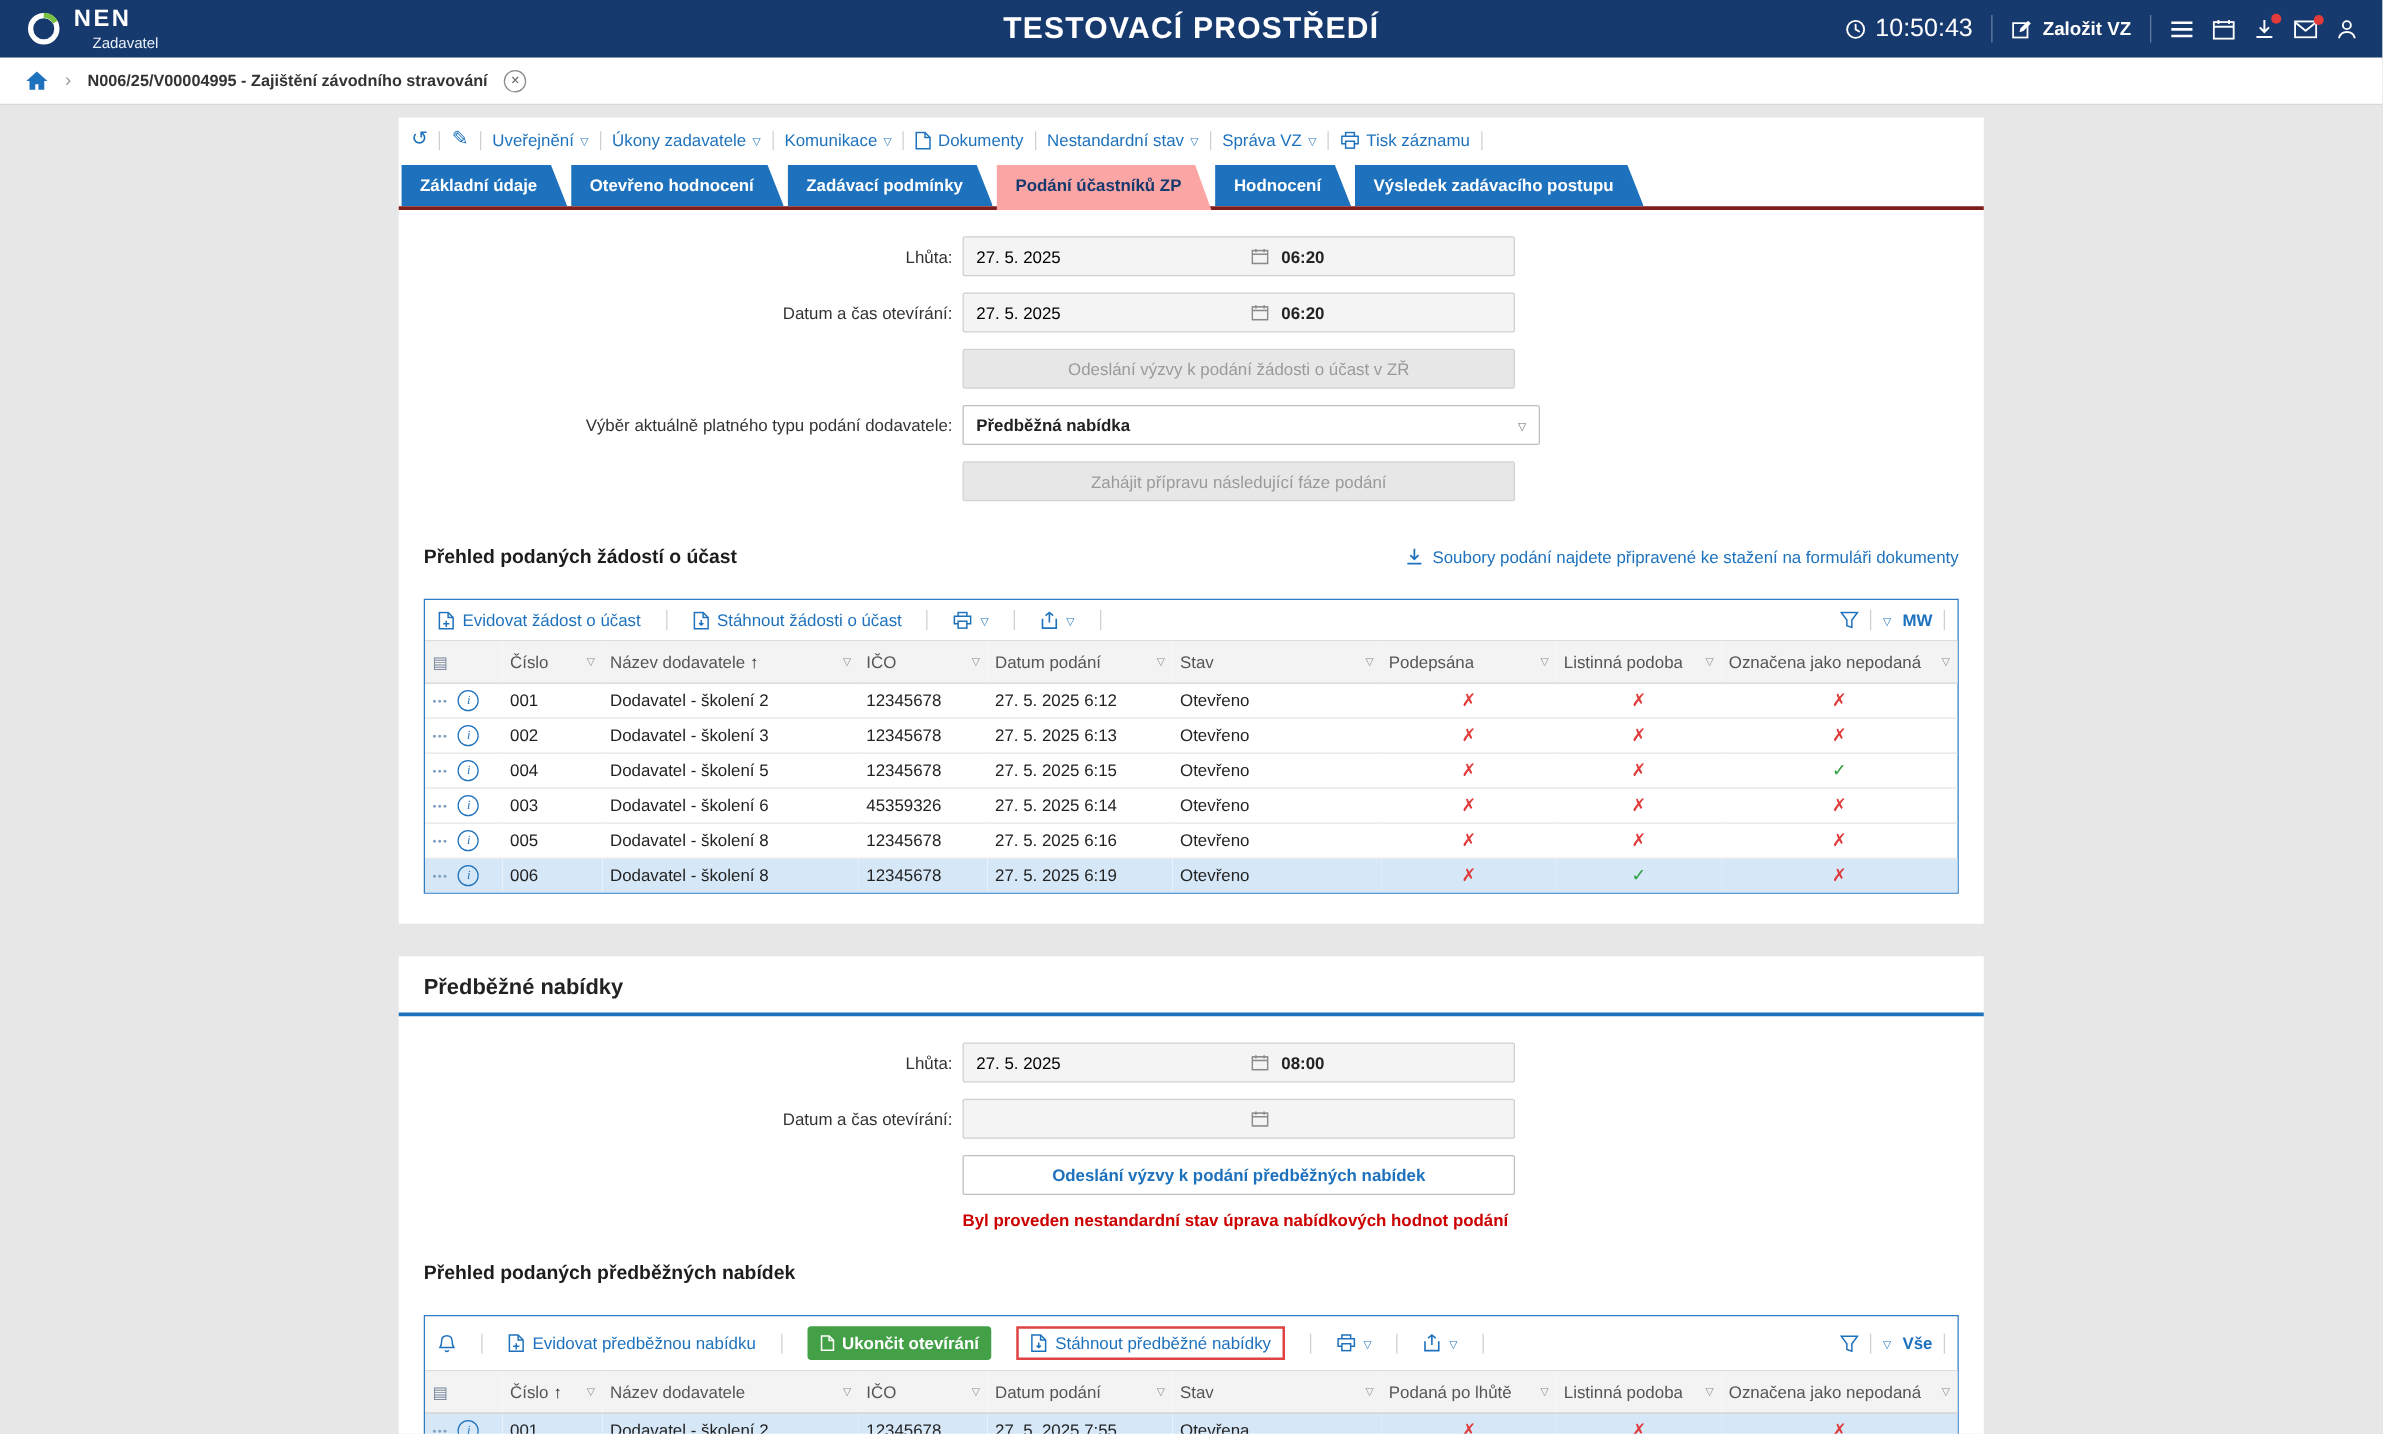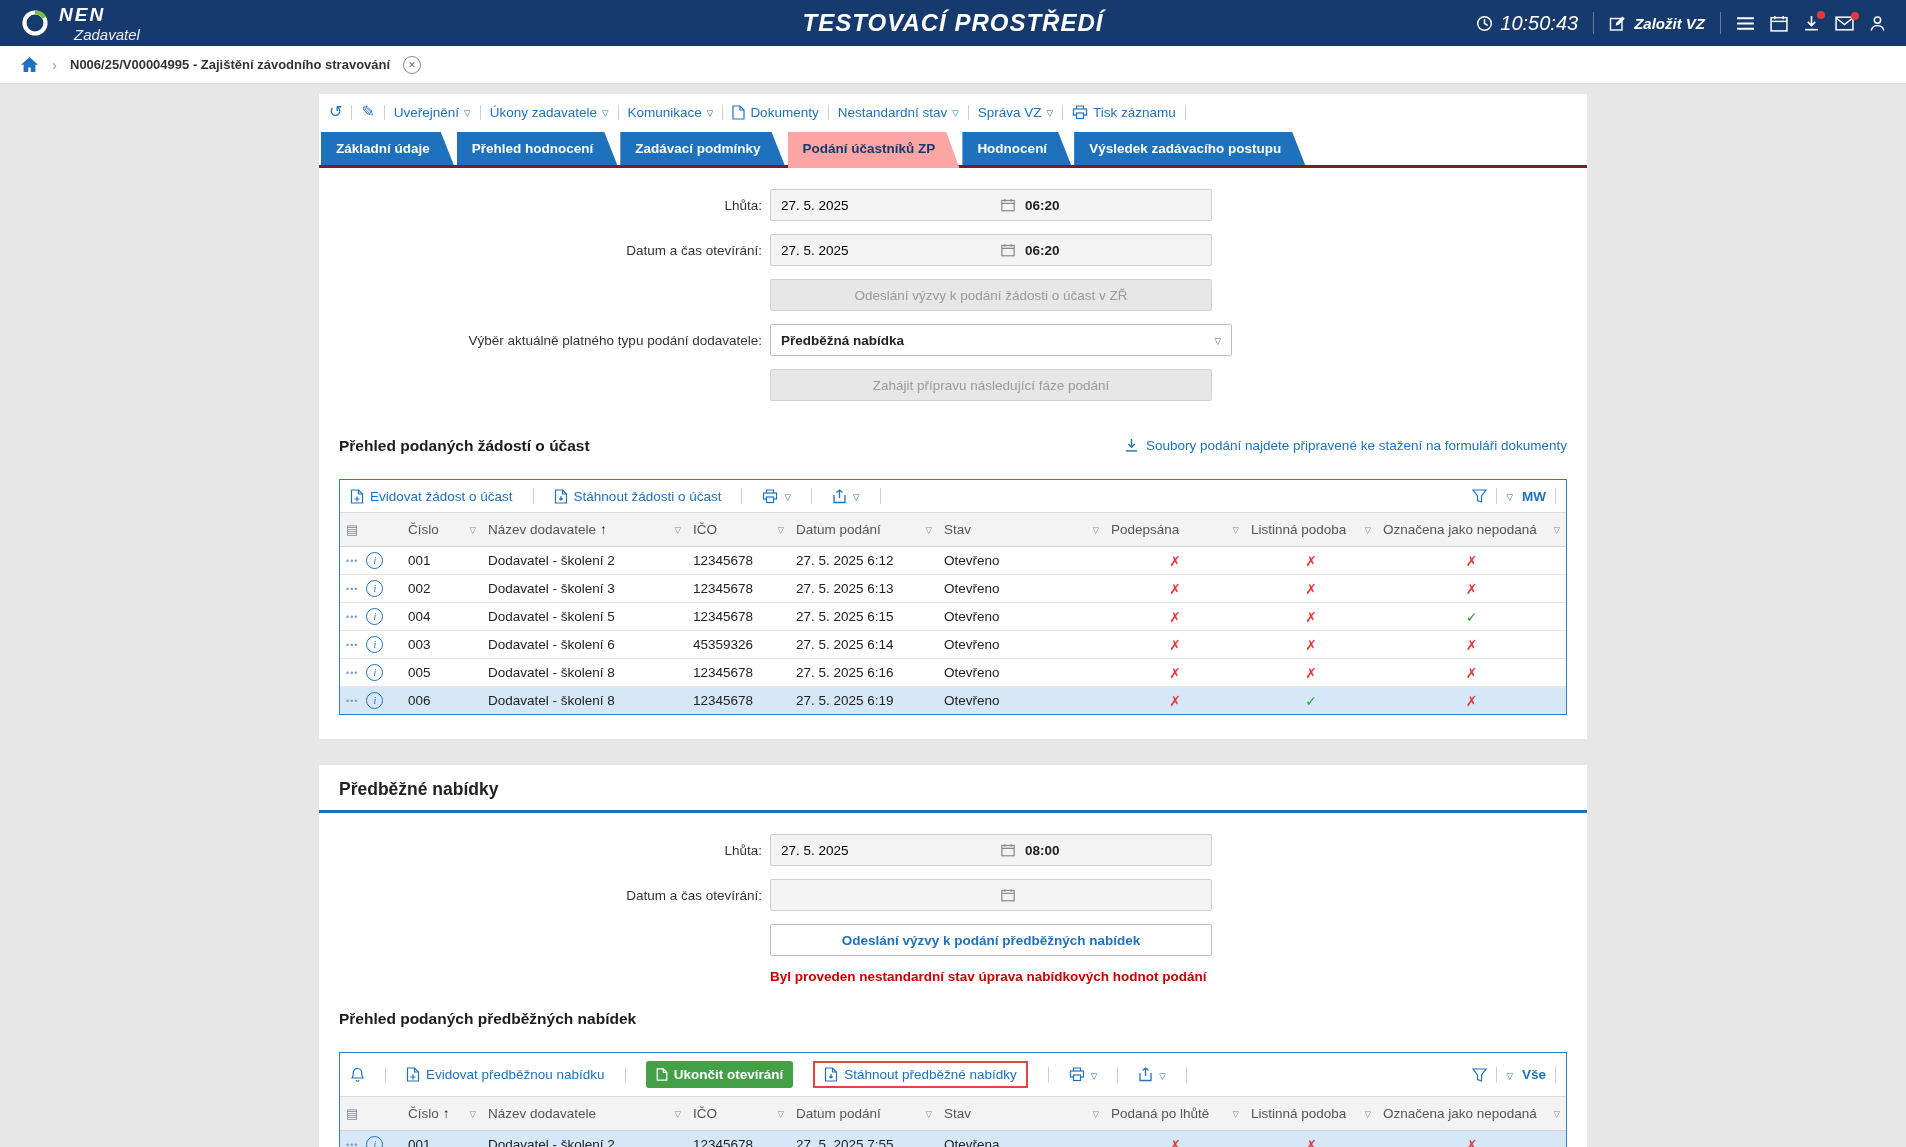--- a/index.html
+++ b/index.html
@@ -6,25 +6,25 @@
   body {
     width:1906px; height:1147px; overflow:hidden;
     background:#e7e7e7; color:#222;
     font-family:"Liberation Sans","DejaVu Sans",sans-serif;
     font-size:13.5px;
   }
   svg { display:block; }
 
   
   .topbar { position:relative; height:46px; background:#173a6e; color:#fff;
-            display:flex; align-items:center; padding:0 20px;font-style:italic; }
+            display:flex; align-items:center; padding:0 20px; }
   .brand { display:flex; align-items:center; gap:9px; cursor:pointer; }
   .brand-txt { display:flex; flex-direction:column; line-height:1; }
   .brand-nen { font-size:19px; font-weight:bold; letter-spacing:2px; }
-  .brand-sub { font-size:15px; margin:3px 0 0 15px; color:#e9eff7; }
+  .brand-sub { font-size:12px; margin:3px 0 0 15px; color:#e9eff7; }
   .env-title { position:absolute; left:50%; transform:translateX(-50%);
                font-size:24px; font-weight:bold; letter-spacing:1px; }
   .tb-right { margin-left:auto; display:flex; align-items:center; gap:15px; }
   .tb-time { display:flex; align-items:center; gap:7px; font-size:20px; }
   .tb-sep { width:1px; height:22px; background:rgba(255,255,255,.35); }
   .tb-newvz { display:flex; align-items:center; gap:8px; font-size:15px; font-weight:bold; cursor:pointer; }
   .tb-btn { position:relative; display:inline-flex; cursor:pointer; }
   .badge-dot { position:absolute; top:-4px; right:-5px; width:8px; height:8px;
                background:#e23b3b; border-radius:50%; }
 
@@ -266,21 +266,21 @@
               <rect x="4.5" y="8" width="7" height="5.5" fill="#fff" stroke="#1e72bd" stroke-width="1.2"></rect>
             </svg>
         </span>
         <span>Tisk záznamu</span>
       </span>
       <div class="mb-sep"></div>
     </div>
 
     <div class="tabs">
       <div class="tab">Základní údaje</div>
-      <div class="tab">Přehled hodnocení</div>
+      <div class="tab">Otevřeno hodnocení</div>
       <div class="tab">Zadávací podmínky</div>
       <div class="tab active">Podání účastníků ZP</div>
       <div class="tab">Hodnocení</div>
       <div class="tab">Výsledek zadávacího postupu</div>
     </div>
 
     <div class="form-area">
       <div class="form-row">
         <label class="form-label">Lhůta:</label>
         <div class="dt-field">

